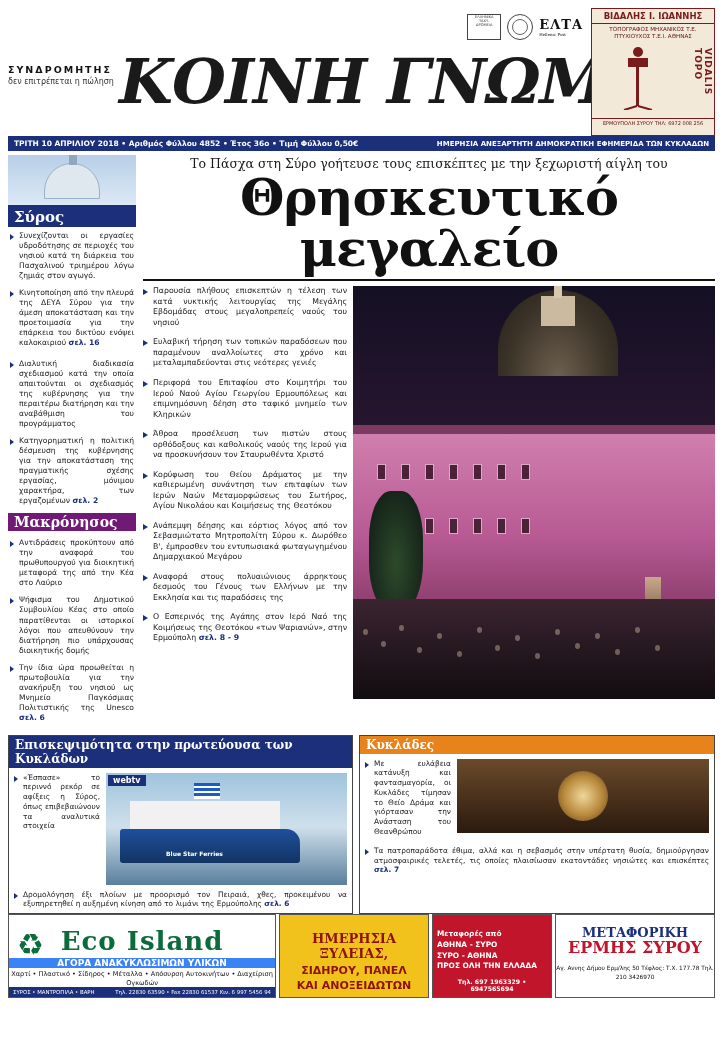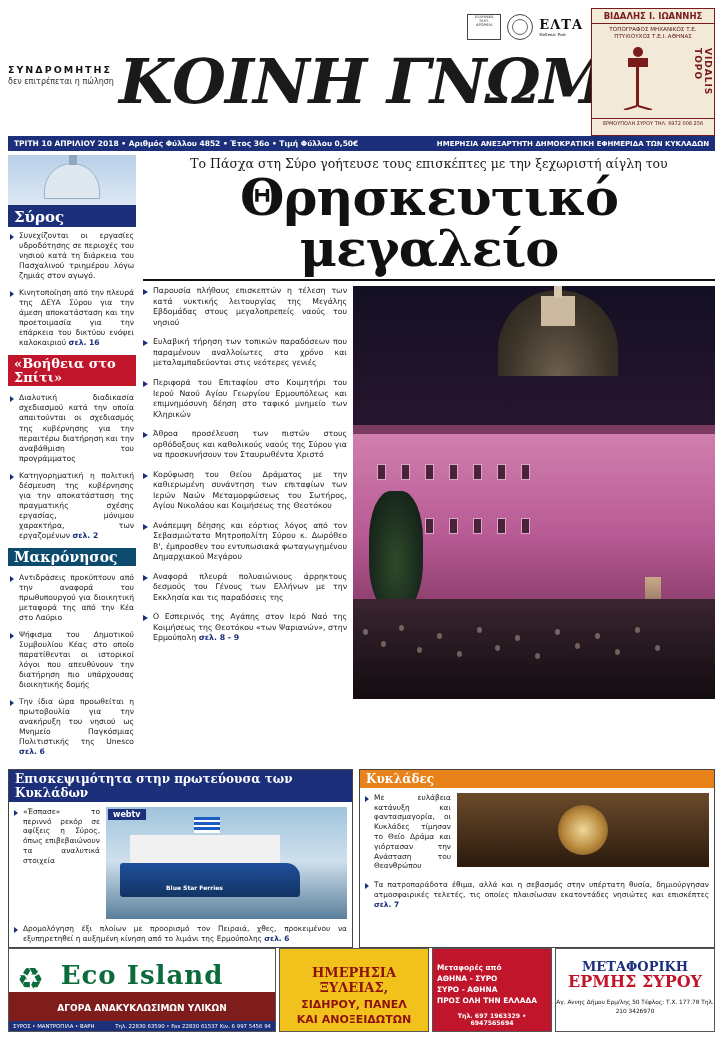--- a/index.html
+++ b/index.html
@@ -95,21 +95,21 @@
     content: ""; position: absolute; left: 0; top: 3px;
     width: 0; height: 0; border-left: 4px solid #1b2f7a;
     border-top: 3px solid transparent; border-bottom: 3px solid transparent;
   }
   .pagelink { color: #1b2f7a; font-weight: bold; white-space: nowrap; margin-top: 32px; }
   .sec-red {
     background: #c0152a; color: #fff; font-family: "DejaVu Serif", serif;
     font-size: 13px; font-weight: bold; line-height: 1.05; padding: 2px 6px; margin: 2px 0 3px;
   }
   .sec-blue {
-    background: #0c4a6e; color: #fff; font-family: "DejaVu Serif", serif;
+    background: #701a75; color: #fff; font-family: "DejaVu Serif", serif;
     font-size: 14px; font-weight: bold; padding: 1px 6px; margin: 4px 0 3px;
   }
 
   
   .kicker {
     font-size: 12.5px; color: #1a1a1a; text-align: center;
     font-family: "DejaVu Serif", serif; line-height: 1.15; padding: 2px 4px 0;
   }
   .headline {
     font-family: "DejaVu Serif", serif; font-weight: bold;
@@ -187,22 +187,22 @@
   
   .footer-strip {
     text-align: center; font-size: 9px; letter-spacing: 3px; font-weight: bold;
     color: #111; padding: 3px 0 2px; margin-top: 5px;
   }
   .footer-ads { display: flex; gap: 3px; height: 84px; }
   .fad { border: 1px solid #555; position: relative; overflow: hidden; }
   .fad1 { width: 268px; background: #fff; }
   .fad1 .eco { font-family: "DejaVu Serif", serif; font-weight: bold; font-size: 26px;
     color: #0b6b3a; text-align: center; margin-top: 11px; letter-spacing: 1px; }
-  .fad1 .green-bar { background: #7f1d1d; color: #fff; font-size: 9px; font-weight: bold;
-    text-align: center; padding: 11px; margin-top: 2px; }
+  .fad1 .green-bar { background: #3b82f6; color: #fff; font-size: 9px; font-weight: bold;
+    text-align: center; padding: 0; margin-top: 2px; }
   .fad1 .l3 { font-size: 6.6px; text-align: center; color: #111; margin-top: 2px; line-height: 1.3; }
   .fad1 .blue-bar { position: absolute; bottom: 0; left: 0; right: 0; background: #1b2f7a;
     color: #fff; font-size: 5.4px; padding: 2px 4px; display: flex; justify-content: space-between; }
   .recycle { position: absolute; left: 8px; top: 12px; font-size: 30px; color: #0b6b3a; }
   .fad2 { width: 150px; background: #f0c21b; color: #7a1b1b; }
   .fad2 .t1 { font-family: "DejaVu Serif", serif; font-weight: bold; font-size: 13px;
     text-align: center; margin-top: 16px; color: #8d1111; }
   .fad2 .t2 { font-size: 11px; font-weight: bold; text-align: center; color: #8d1111; margin-top: 3px; }
   .fad2 .t3 { font-size: 11px; font-weight: bold; text-align: center; color: #8d1111; margin-top: 2px; }
   .fad3 { width: 120px; background: #c0152a; color: #fff; }
@@ -274,21 +274,20 @@
       <div class="lead-list">
         <div class="lead-item">
           <span>Συνεχίζονται οι εργασίες υδροδότησης σε περιοχές του νησιού κατά τη διάρκεια του Πασχαλινού τριημέρου λόγω ζημιάς στον αγωγό.</span>
         </div>
         <div class="lead-item">
           <span>Κινητοποίηση από την πλευρά της ΔΕΥΑ Σύρου για την άμεση αποκατάσταση και την προετοιμασία για την επάρκεια του δικτύου ενόψει καλοκαιριού</span>
           <span class="pagelink">σελ. 16</span>
         </div>
       </div>
 
-      <div class="sec-red">«Βοήθεια στο Σπίτι»</div>
       <div class="lead-list">
         <div class="lead-item">
           <span>Διαλυτική διαδικασία σχεδιασμού κατά την οποία απαιτούνται οι σχεδιασμός της κυβέρνησης για την περαιτέρω διατήρηση και την αναβάθμιση του προγράμματος</span>
         </div>
         <div class="lead-item">
           <span>Κατηγορηματική η πολιτική δέσμευση της κυβέρνησης για την αποκατάσταση της πραγματικής σχέσης εργασίας, μόνιμου χαρακτήρα, των εργαζομένων</span>
           <span class="pagelink">σελ. 2</span>
         </div>
       </div>
 
@@ -310,24 +309,24 @@
     <div class="right-col">
       <div class="kicker">Το Πάσχα στη Σύρο γοήτευσε τους επισκέπτες με την ξεχωριστή αίγλη του</div>
       <div class="headline">Θρησκευτικό μεγαλείο</div>
       <div class="hl-rule"></div>
 
       <div class="story">
         <div class="bullets">
           <div class="b-item"><span>Παρουσία πλήθους επισκεπτών η τέλεση των κατά νυκτικής λειτουργίας της Μεγάλης Εβδομάδας στους μεγαλοπρεπείς ναούς του νησιού</span></div>
           <div class="b-item"><span>Ευλαβική τήρηση των τοπικών παραδόσεων που παραμένουν αναλλοίωτες στο χρόνο και μεταλαμπαδεύονται στις νεότερες γενιές</span></div>
           <div class="b-item"><span>Περιφορά του Επιταφίου στο Κοιμητήρι του Ιερού Ναού Αγίου Γεωργίου Ερμουπόλεως και επιμνημόσυνη δέηση στο ταφικό μνημείο των Κληρικών</span></div>
-          <div class="b-item"><span>Άθροα προσέλευση των πιστών στους ορθόδοξους και καθολικούς ναούς της Σύρου για να προσκυνήσουν τον Σταυρωθέντα Χριστό</span></div>
+          <div class="b-item"><span>Άθροα προσέλευση των πιστών στους ορθόδοξους και καθολικούς ναούς της Ιερού για να προσκυνήσουν τον Σταυρωθέντα Χριστό</span></div>
           <div class="b-item"><span>Κορύφωση του Θείου Δράματος με την καθιερωμένη συνάντηση των επιταφίων των Ιερών Ναών Μεταμορφώσεως του Σωτήρος, Αγίου Νικολάου και Κοιμήσεως της Θεοτόκου</span></div>
           <div class="b-item"><span>Ανάπεμψη δέησης και εόρτιος λόγος από τον Σεβασμιώτατο Μητροπολίτη Σύρου κ. Δωρόθεο Β', έμπροσθεν του εντυπωσιακά φωταγωγημένου Δημαρχιακού Μεγάρου</span></div>
-          <div class="b-item"><span>Αναφορά πλευρά πολυαιώνιους άρρηκτους δεσμούς του Γένους των Ελλήνων με την Εκκλησία και τις παραδόσεις της</span></div>
+          <div class="b-item"><span>Αναφορά στους πολυαιώνιους άρρηκτους δεσμούς του Γένους των Ελλήνων με την Εκκλησία και τις παραδόσεις της</span></div>
           <div class="b-item">
             <span>Ο Εσπερινός της Αγάπης στον Ιερό Ναό της Κοιμήσεως της Θεοτόκου «των Ψαριανών», στην Ερμούπολη</span>
             <span class="pagelink">σελ. 8 - 9</span>
           </div>
         </div>
 
         <div class="main-photo">
           <div class="mp-sky"></div>
           <div class="mp-hill">
             <div class="mp-church"></div>

